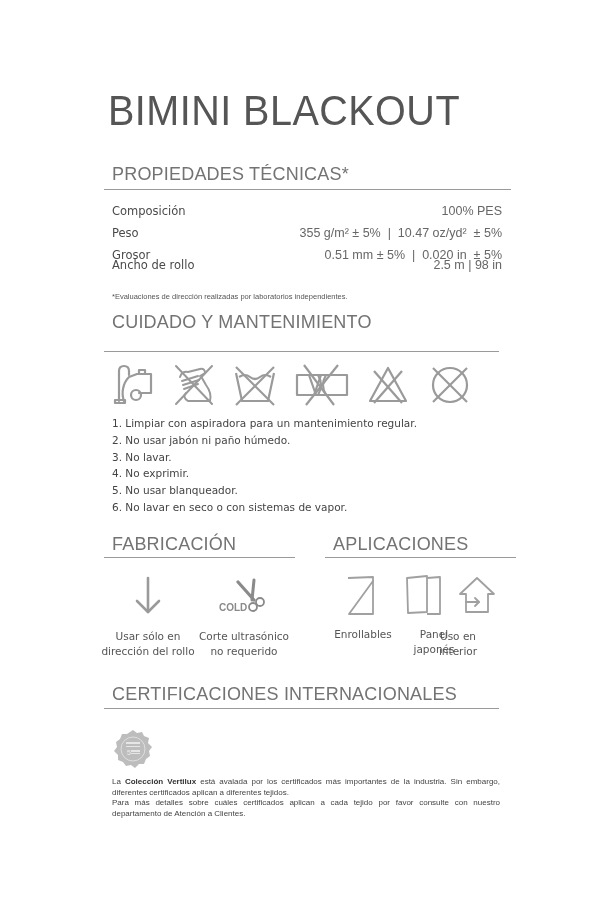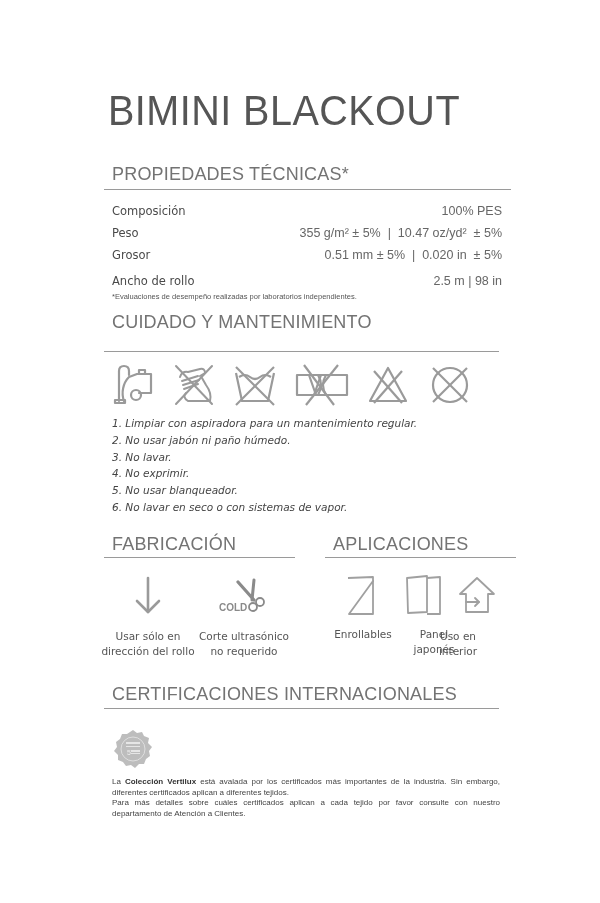--- a/index.html
+++ b/index.html
@@ -24,21 +24,21 @@
     .rule { height: 1px; background: #9a9a9a; }
     .prop-row {
       left: 112px; width: 390px; height: 18px;
       display: flex; justify-content: space-between; align-items: center;
       font-size: 12px; color: #4a4a4a;
     }
     .prop-label { font-family: "DejaVu Sans", sans-serif; font-size: 11.5px; color: #4a4a4a; }
     .prop-value { font-family: "Liberation Sans", sans-serif; font-size: 12.5px; color: #666666; }
     .footnote { left: 112px; top: 292px; font-size: 7.5px; color: #555; white-space: nowrap; font-family: "Liberation Sans", sans-serif; }
     .care-list { left: 112px; top: 415px; margin: 0; padding: 0; list-style: none; }
-    .care-list li { font-size: 10.5px; line-height: 16.8px; color: #444; white-space: nowrap; font-family: "DejaVu Sans", sans-serif; font-style: italic; }
+    .care-list li { font-size: 10.5px; line-height: 16.8px; color: #444; white-space: nowrap; font-family: "DejaVu Sans", sans-serif; }
     .icon svg { display: block; }
     .caption {
       text-align: center; font-size: 10.5px; line-height: 15px; color: #555;
       font-family: "DejaVu Sans", sans-serif; white-space: nowrap;
     }
     .cert-text {
       left: 112px; top: 777px; width: 388px;
       font-family: "Liberation Sans", sans-serif;
       font-size: 8px; line-height: 10.5px; color: #444;
       text-align: justify;
@@ -60,25 +60,25 @@
   <span class="prop-value">100% PES</span>
 </div>
 <div class="abs prop-row" style="top:224px;gap:12px;">
   <span class="prop-label">Peso</span>
   <span class="prop-value" style="white-space:pre;">355 g/m² ± 5%  |  10.47 oz/yd²  ± 5%</span>
 </div>
 <div class="abs prop-row" style="top:246px;">
   <span class="prop-label">Grosor</span>
   <span class="prop-value" style="white-space:pre;">0.51 mm ± 5%  |  0.020 in  ± 5%</span>
 </div>
-<div class="abs prop-row" style="top:272px;align-items:center;">
+<div class="abs prop-row" style="top:256px;align-items:center;">
   <span class="prop-label">Ancho de rollo</span>
   <span class="prop-value">2.5 m | 98 in</span>
 </div>
-<div class="abs footnote">*Evaluaciones de desempeño realizadas por laboratorios independientes.</div>
+<div class="abs footnote">*Evaluaciones de dirección realizadas por laboratorios independientes.</div>
 
 <div class="abs section-title" style="left:112px; top:312px;">CUIDADO Y MANTENIMIENTO</div>
 <div class="abs rule" style="left:104px; top:351px; width:395px;"></div>
 
 <div class="abs icon" style="left:113px; top:363px;">
   <svg width="44" height="44" viewBox="0 0 44 44" fill="none" stroke="#9a9a9a" stroke-width="2.2" stroke-linejoin="round" stroke-linecap="round">
     <path d="M6 38 L6 8 Q6 3 11 3 Q16 3 16 8 L16 12"></path>
     <path d="M11 38 C8 30 10 20 16 14 L24 11 L38 11 L38 30 L26 30"></path>
     <rect x="26" y="7" width="6" height="4"></rect>
     <circle cx="23" cy="32" r="5"></circle>

